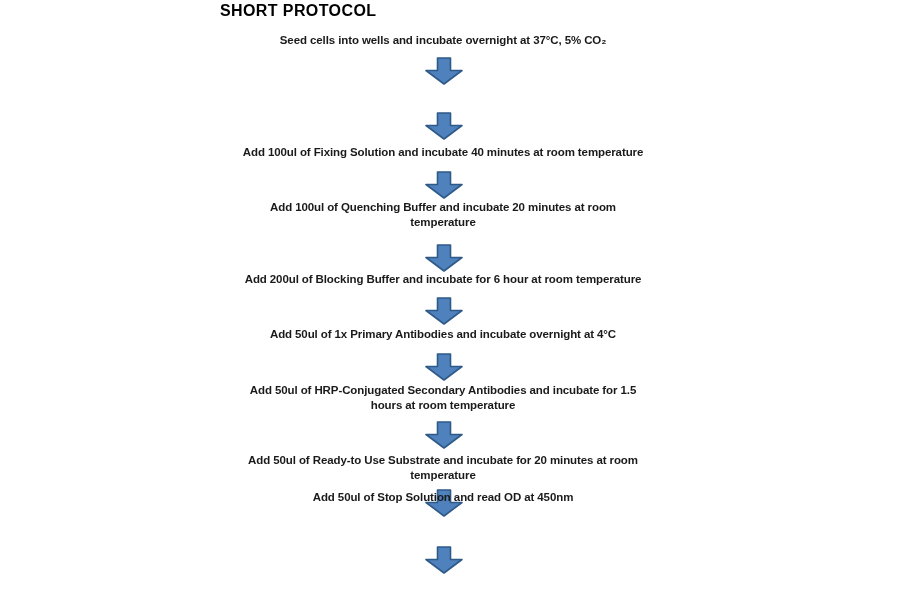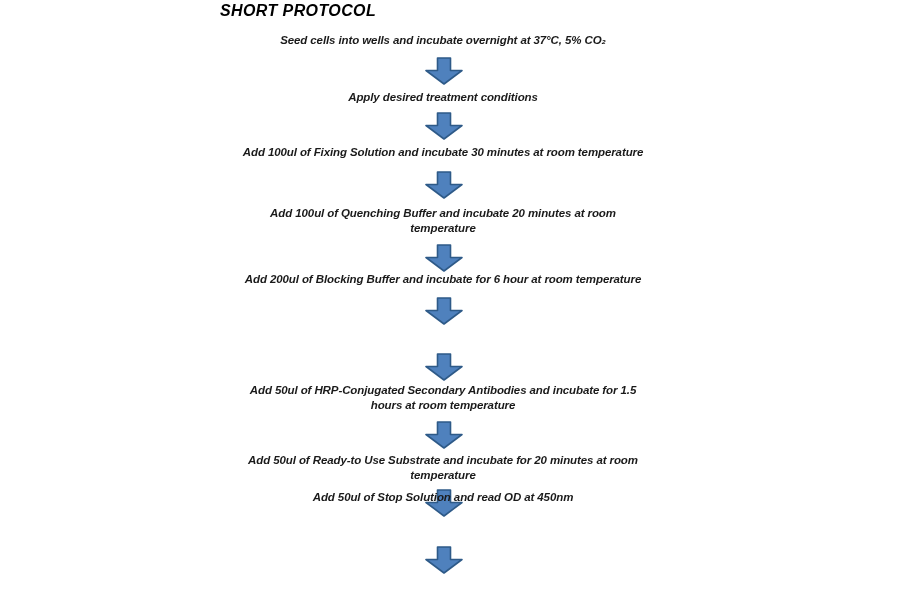--- a/index.html
+++ b/index.html
@@ -4,21 +4,21 @@
 <style>
   :root{
     --arrow-fill:#4f81bd;
     --arrow-border:#2e5a88;
     --text-color:#1a1a1a;
     --bg:#ffffff;
   }
   *{margin:0;padding:0;box-sizing:border-box;}
   html,body{width:900px;height:594px;background:var(--bg);overflow:hidden;}
   body{font-family:"Liberation Sans","DejaVu Sans",sans-serif;}
-  .page{position:relative;width:900px;height:594px;background:var(--bg);font-style:italic;}
+  .page{position:relative;width:900px;height:594px;background:var(--bg);}
   .title{
     position:absolute;left:220px;top:2px;
     font-size:16px;font-weight:bold;letter-spacing:0.4px;
     color:#000;white-space:nowrap;
   }
   .step{
     position:absolute;left:160px;width:566px;
     text-align:center;
     font-size:11.5px;font-weight:bold;letter-spacing:-0.1px;
     line-height:14.5px;
@@ -41,45 +41,45 @@
 <div class="page">
 
   <div class="title">SHORT PROTOCOL</div>
 
   <div class="step" style="top:33px">Seed cells into wells and incubate overnight at 37°C, 5% CO₂</div>
 
   <svg class="arrow" style="top:57px" viewBox="0 0 38 28">
     <polygon points="12.5,1 25.5,1 25.5,13.5 37,13.5 19,27 1,13.5 12.5,13.5"></polygon>
   </svg>
 
-  <div class="step" style="top:90px">Apply desired treatment conditions</div>
 
   <svg class="arrow" style="top:112px" viewBox="0 0 38 28">
     <polygon points="12.5,1 25.5,1 25.5,13.5 37,13.5 19,27 1,13.5 12.5,13.5"></polygon>
   </svg>
 
-  <div class="step" style="top:145px">Add 100ul of Fixing Solution and incubate 30 minutes at room temperature</div>
+  <div class="step" style="top:145px">Add 100ul of Fixing Solution and incubate 40 minutes at room temperature</div>
 
   <svg class="arrow" style="top:171px" viewBox="0 0 38 28">
     <polygon points="12.5,1 25.5,1 25.5,13.5 37,13.5 19,27 1,13.5 12.5,13.5"></polygon>
   </svg>
 
-  <div class="step" style="top:206px">Add 100ul of Quenching Buffer and incubate 20 minutes at room
+  <div class="step" style="top:200px">Add 100ul of Quenching Buffer and incubate 20 minutes at room
 temperature</div>
 
   <svg class="arrow" style="top:244px" viewBox="0 0 38 28">
     <polygon points="12.5,1 25.5,1 25.5,13.5 37,13.5 19,27 1,13.5 12.5,13.5"></polygon>
   </svg>
 
   <div class="step" style="top:272px">Add 200ul of Blocking Buffer and incubate for 6 hour at room temperature</div>
 
   <svg class="arrow" style="top:297px" viewBox="0 0 38 28">
     <polygon points="12.5,1 25.5,1 25.5,13.5 37,13.5 19,27 1,13.5 12.5,13.5"></polygon>
   </svg>
 
+  <div class="step" style="top:327px">Add 50ul of 1x Primary Antibodies and incubate overnight at 4°C</div>
 
   <svg class="arrow" style="top:353px" viewBox="0 0 38 28">
     <polygon points="12.5,1 25.5,1 25.5,13.5 37,13.5 19,27 1,13.5 12.5,13.5"></polygon>
   </svg>
 
   <div class="step" style="top:383px">Add 50ul of HRP-Conjugated Secondary Antibodies and incubate for 1.5
 hours at room temperature</div>
 
   <svg class="arrow" style="top:421px" viewBox="0 0 38 28">
     <polygon points="12.5,1 25.5,1 25.5,13.5 37,13.5 19,27 1,13.5 12.5,13.5"></polygon>

